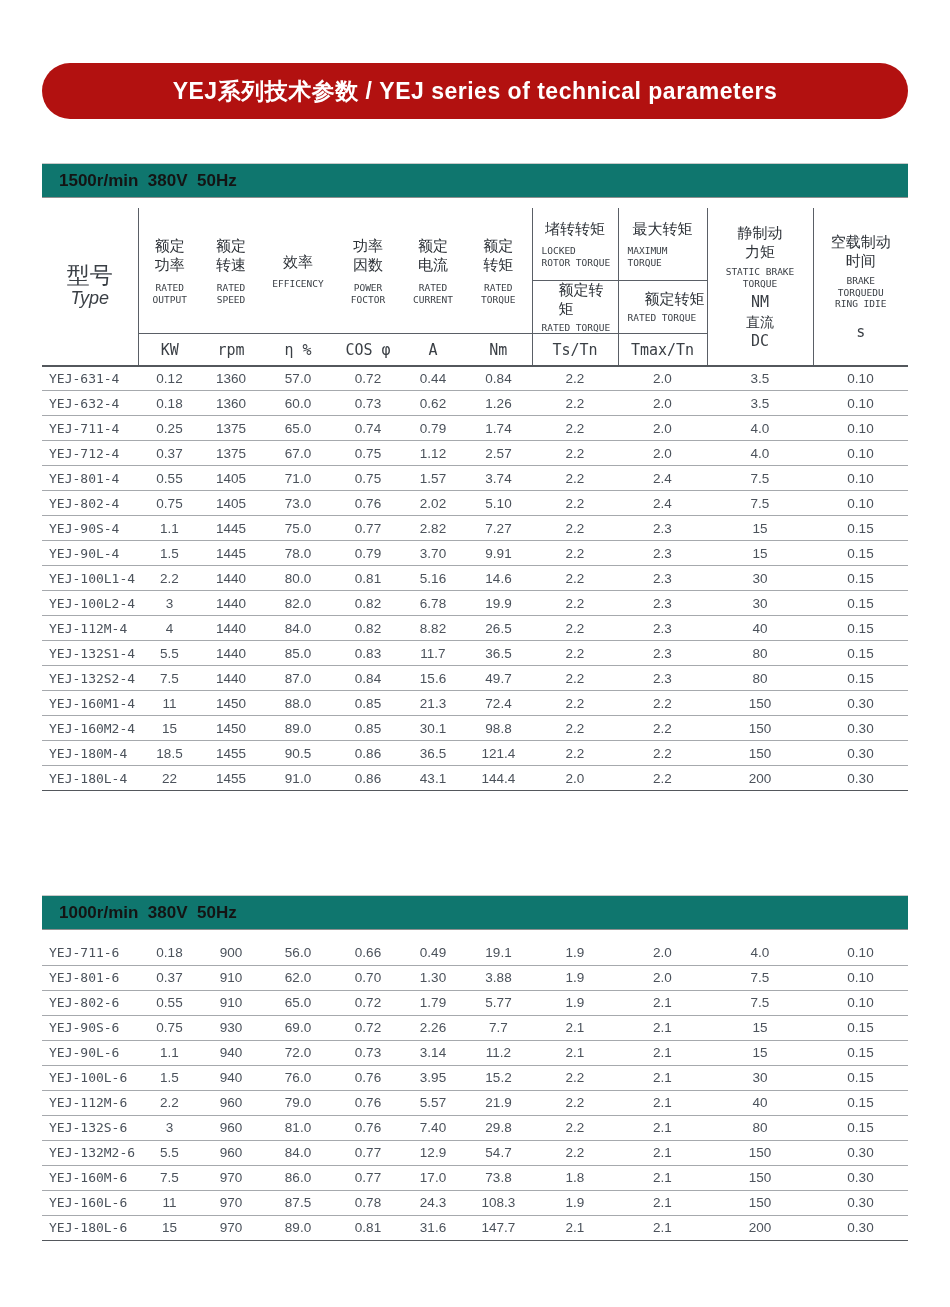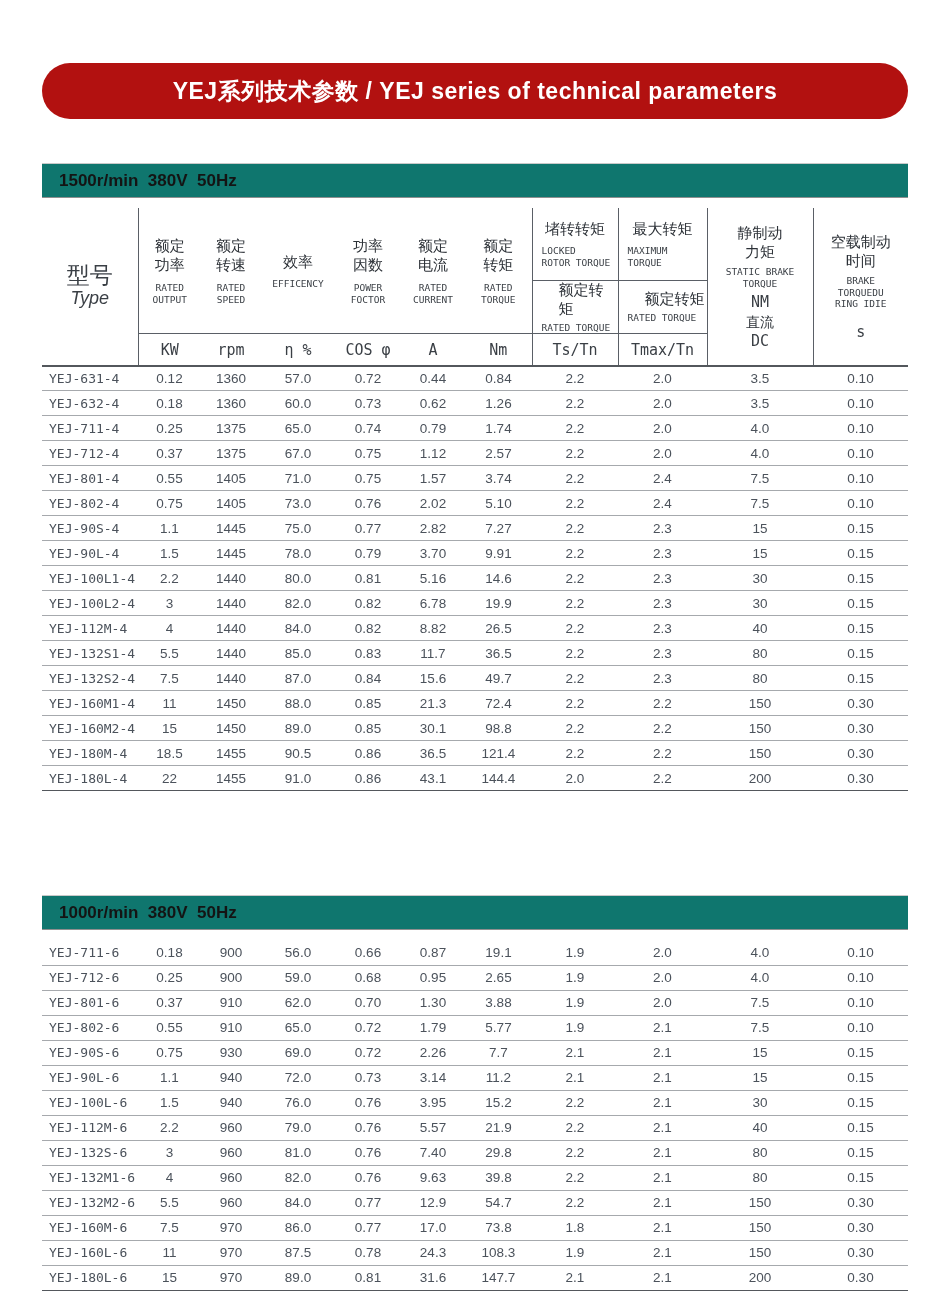--- a/index.html
+++ b/index.html
@@ -426,35 +426,22 @@
       <col style="width:106px">
         <col style="width:95px">
     </colgroup>
     <tbody>
         <tr>
           <td class="model">YEJ-711-6</td>
           <td class="">0.18</td>
           <td class="">900</td>
           <td class="">56.0</td>
           <td class="">0.66</td>
-          <td class="">0.87</td>
+          <td class="">0.49</td>
           <td class="">19.1</td>
-          <td class="">1.9</td>
-          <td class="">2.0</td>
-          <td class="">4.0</td>
-          <td class="">0.10</td>
-        </tr>
-        <tr>
-          <td class="model">YEJ-712-6</td>
-          <td class="">0.25</td>
-          <td class="">900</td>
-          <td class="">59.0</td>
-          <td class="">0.68</td>
-          <td class="">0.95</td>
-          <td class="">2.65</td>
           <td class="">1.9</td>
           <td class="">2.0</td>
           <td class="">4.0</td>
           <td class="">0.10</td>
         </tr>
         <tr>
           <td class="model">YEJ-801-6</td>
           <td class="">0.37</td>
           <td class="">910</td>
           <td class="">62.0</td>
@@ -538,33 +525,20 @@
           <td class="">81.0</td>
           <td class="">0.76</td>
           <td class="">7.40</td>
           <td class="">29.8</td>
           <td class="">2.2</td>
           <td class="">2.1</td>
           <td class="">80</td>
           <td class="">0.15</td>
         </tr>
         <tr>
-          <td class="model">YEJ-132M1-6</td>
-          <td class="">4</td>
-          <td class="">960</td>
-          <td class="">82.0</td>
-          <td class="">0.76</td>
-          <td class="">9.63</td>
-          <td class="">39.8</td>
-          <td class="">2.2</td>
-          <td class="">2.1</td>
-          <td class="">80</td>
-          <td class="">0.15</td>
-        </tr>
-        <tr>
           <td class="model">YEJ-132M2-6</td>
           <td class="">5.5</td>
           <td class="">960</td>
           <td class="">84.0</td>
           <td class="">0.77</td>
           <td class="">12.9</td>
           <td class="">54.7</td>
           <td class="">2.2</td>
           <td class="">2.1</td>
           <td class="">150</td>

